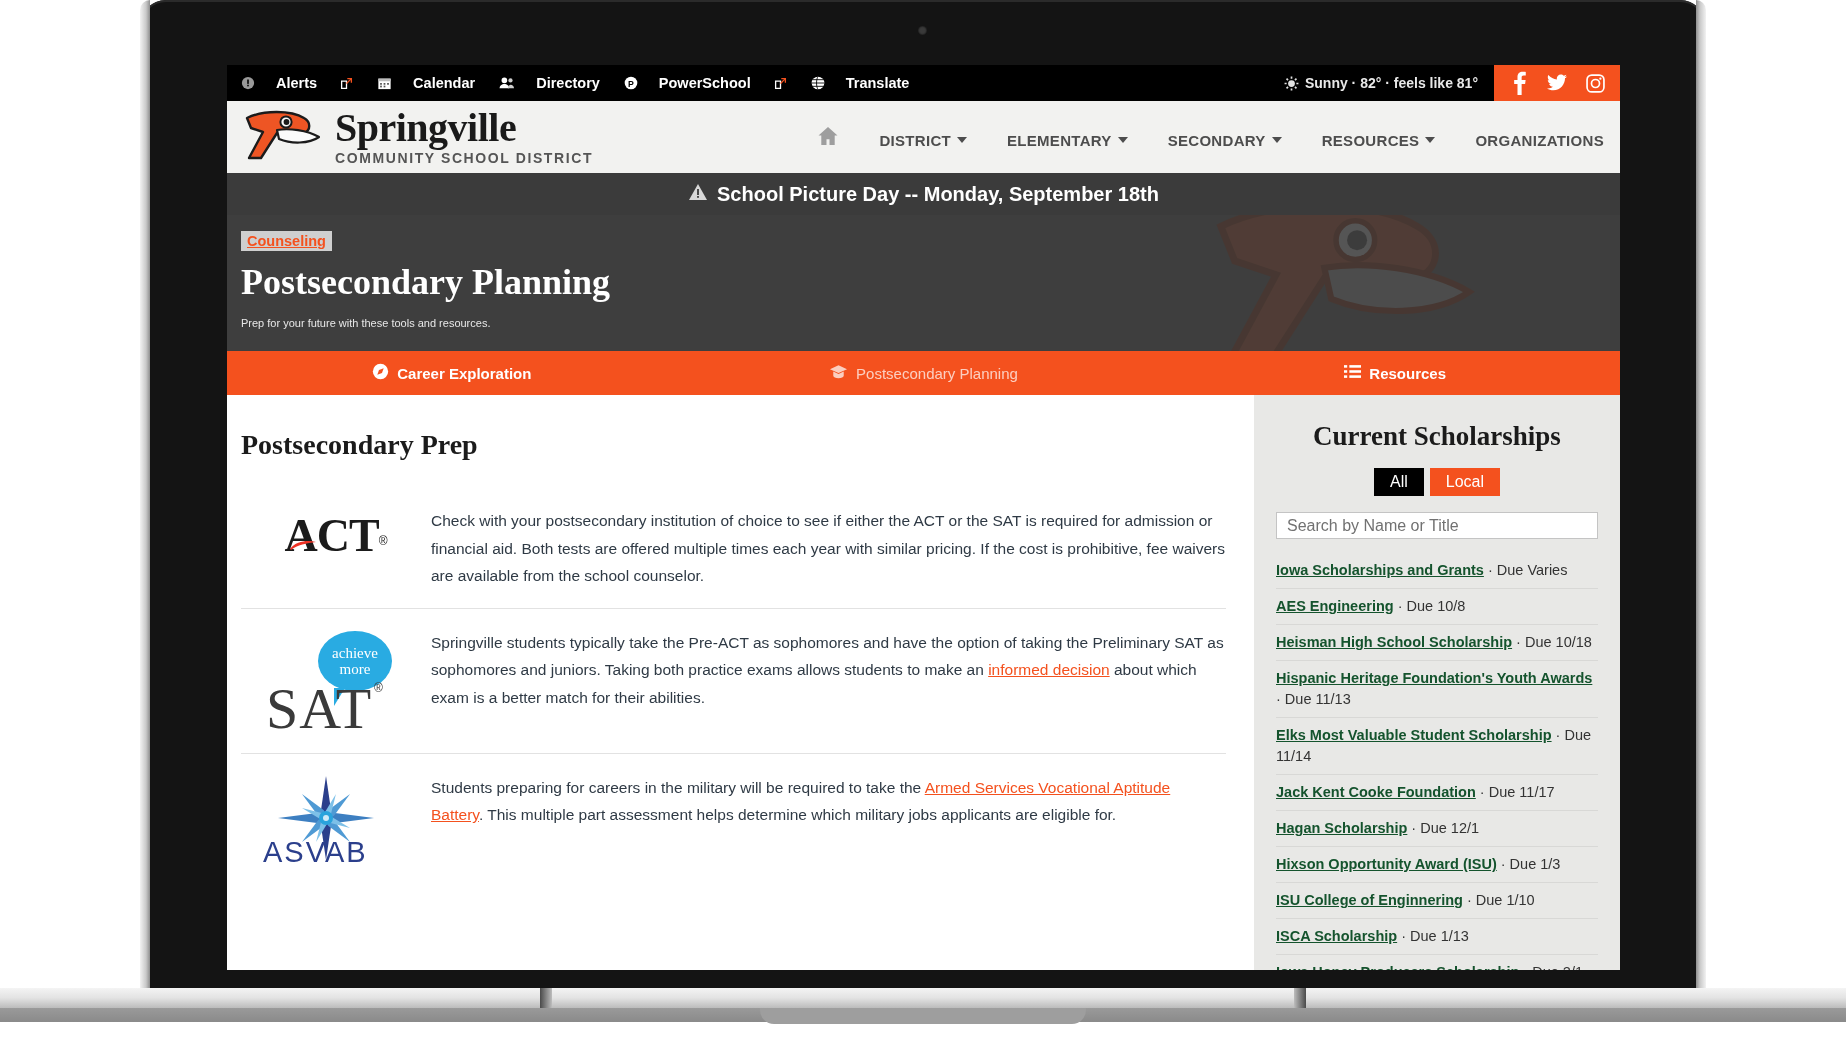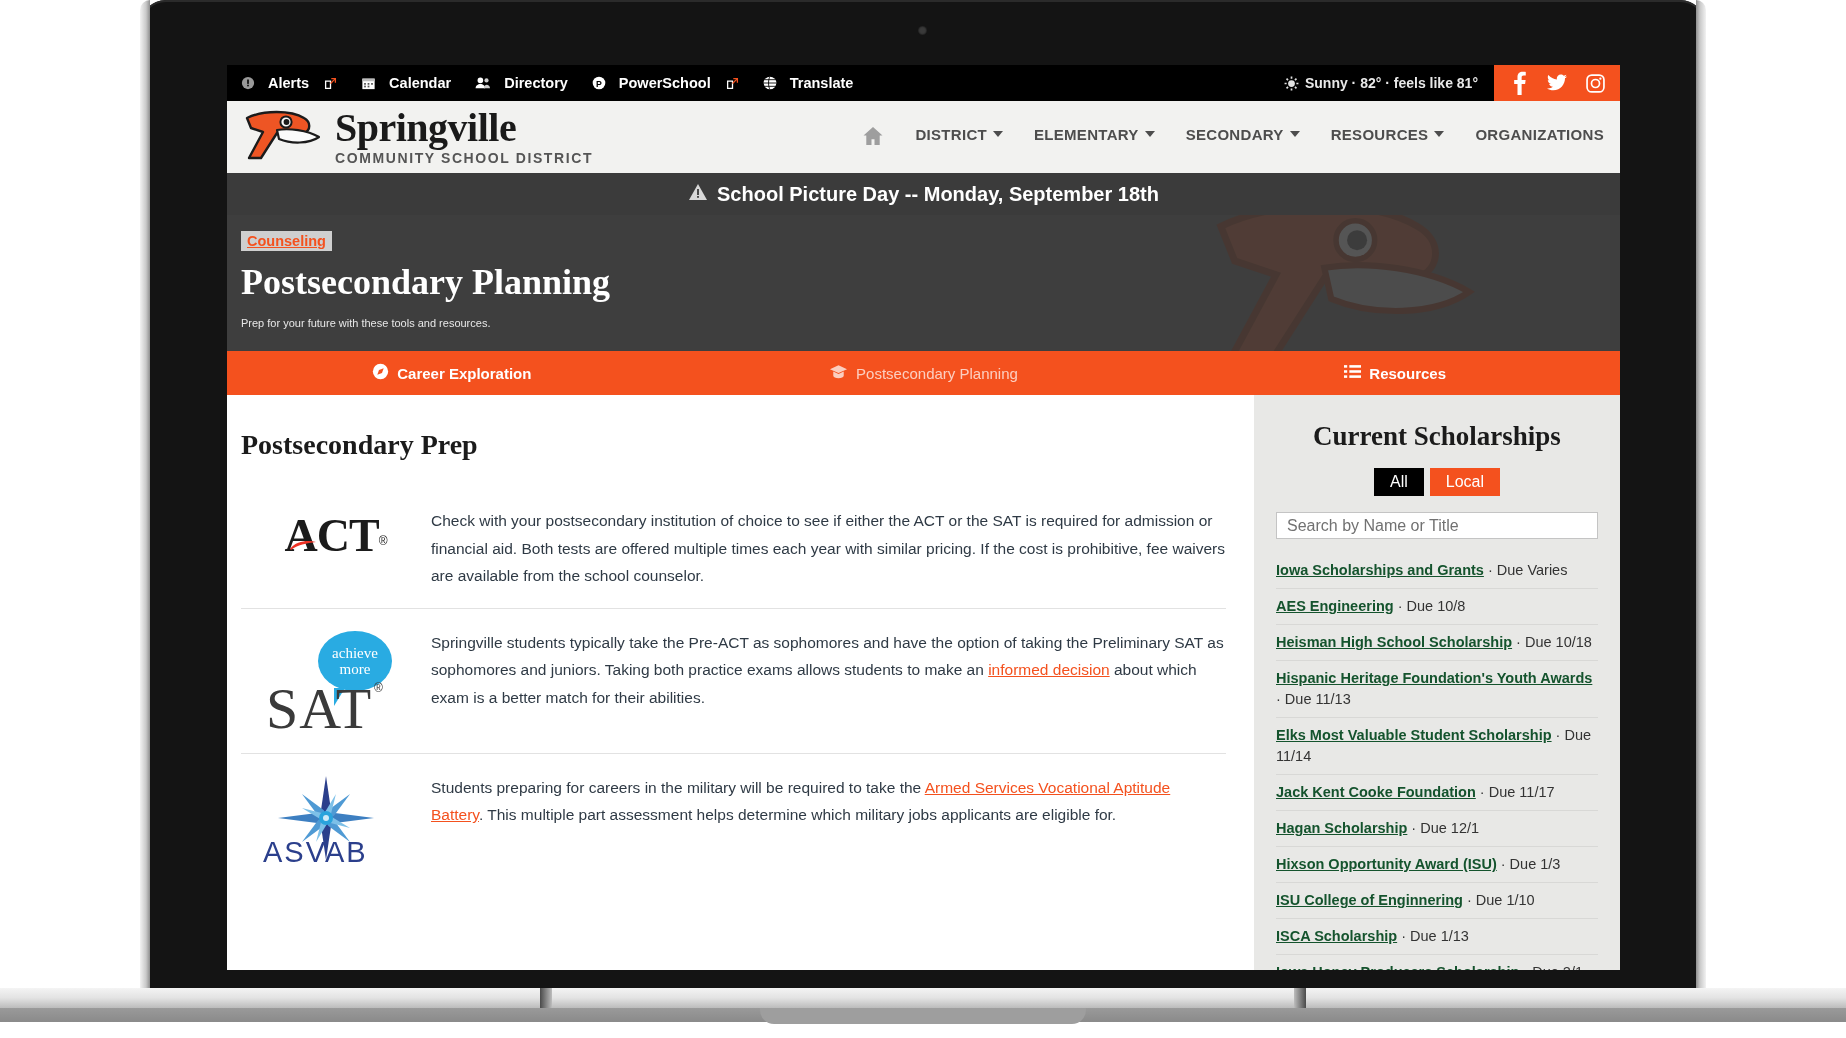--- a/index.html
+++ b/index.html
@@ -80,21 +80,21 @@
 
   
   .utility {
     height: 36px; background: #000000;
     display: flex; align-items: center;
     position: relative;
   }
   .util-links { display: flex; align-items: center; padding-left: 14px; gap: 24px; }
   .util-link {
     color: #ffffff; font-size: 14.5px; font-weight: bold;
-    display: flex; align-items: center; gap: 13px;
+    display: flex; align-items: center; gap: 21px;
     text-decoration: none; white-space: nowrap; cursor: pointer;
   }
   .util-ico { display: inline-flex; align-items: center; }
   .ext-ico { margin-left: 2px; }
   .util-right {
     position: absolute; right: 0; top: 0; height: 36px;
     display: flex; align-items: stretch;
   }
   .weather {
     display: flex; align-items: center; gap: 6px;
@@ -120,21 +120,21 @@
   .brand-text { display: flex; flex-direction: column; }
   .brand-name {
     font-family: "Liberation Serif", serif;
     font-size: 40px; font-weight: bold; color: #1a1a1a;
     line-height: 0.95; letter-spacing: -0.5px;
   }
   .brand-sub {
     font-size: 14px; font-weight: bold; color: #555;
     letter-spacing: 1.6px; margin-top: 3px; text-align: right;
   }
-  .mainnav { display: flex; align-items: flex-start; gap: 31px; padding-right: 6px; }
+  .mainnav { display: flex; align-items: flex-end; gap: 40px; padding-right: 6px; }
   .nav-item {
     font-size: 15px; font-weight: bold; color: #4d4d4d;
     letter-spacing: 0.3px; cursor: pointer; white-space: nowrap;
     display: flex; align-items: center; gap: 6px;
   }
   .caret {
     width: 0; height: 0;
     border-left: 5px solid transparent;
     border-right: 5px solid transparent;
     border-top: 6px solid #4d4d4d;

